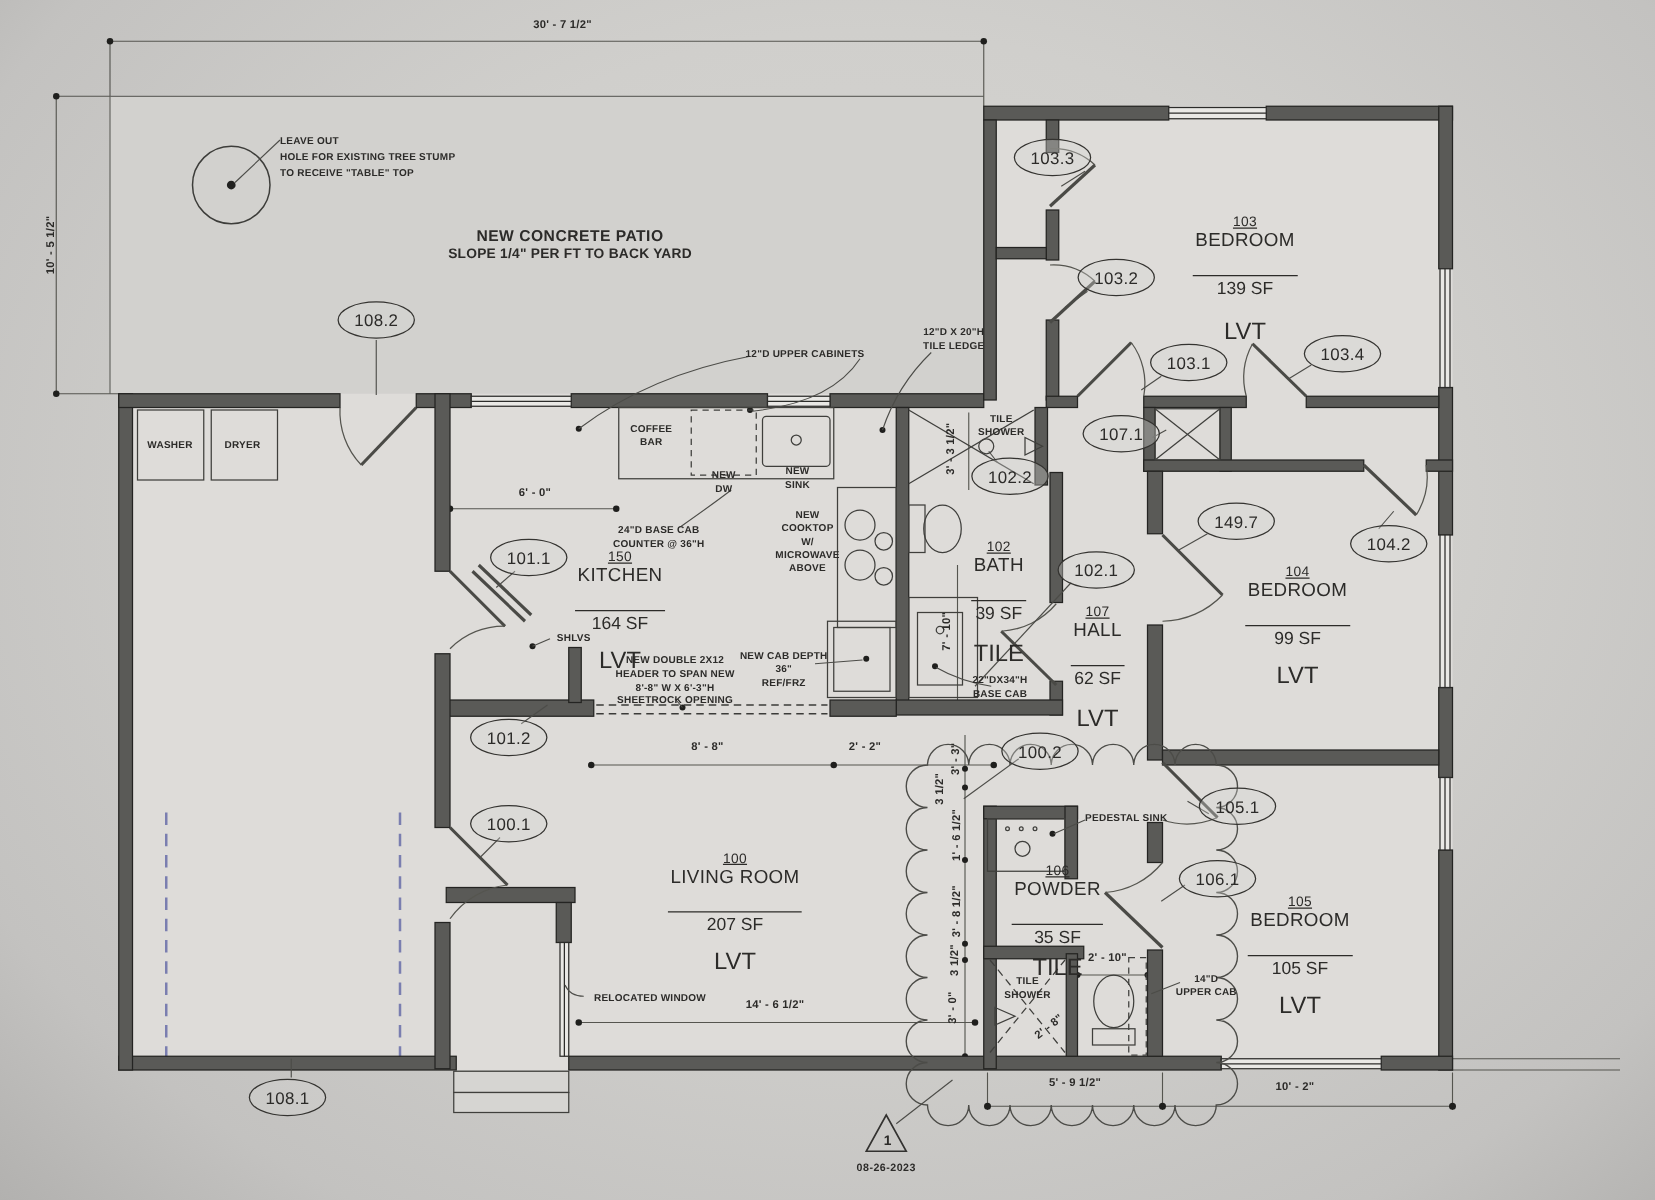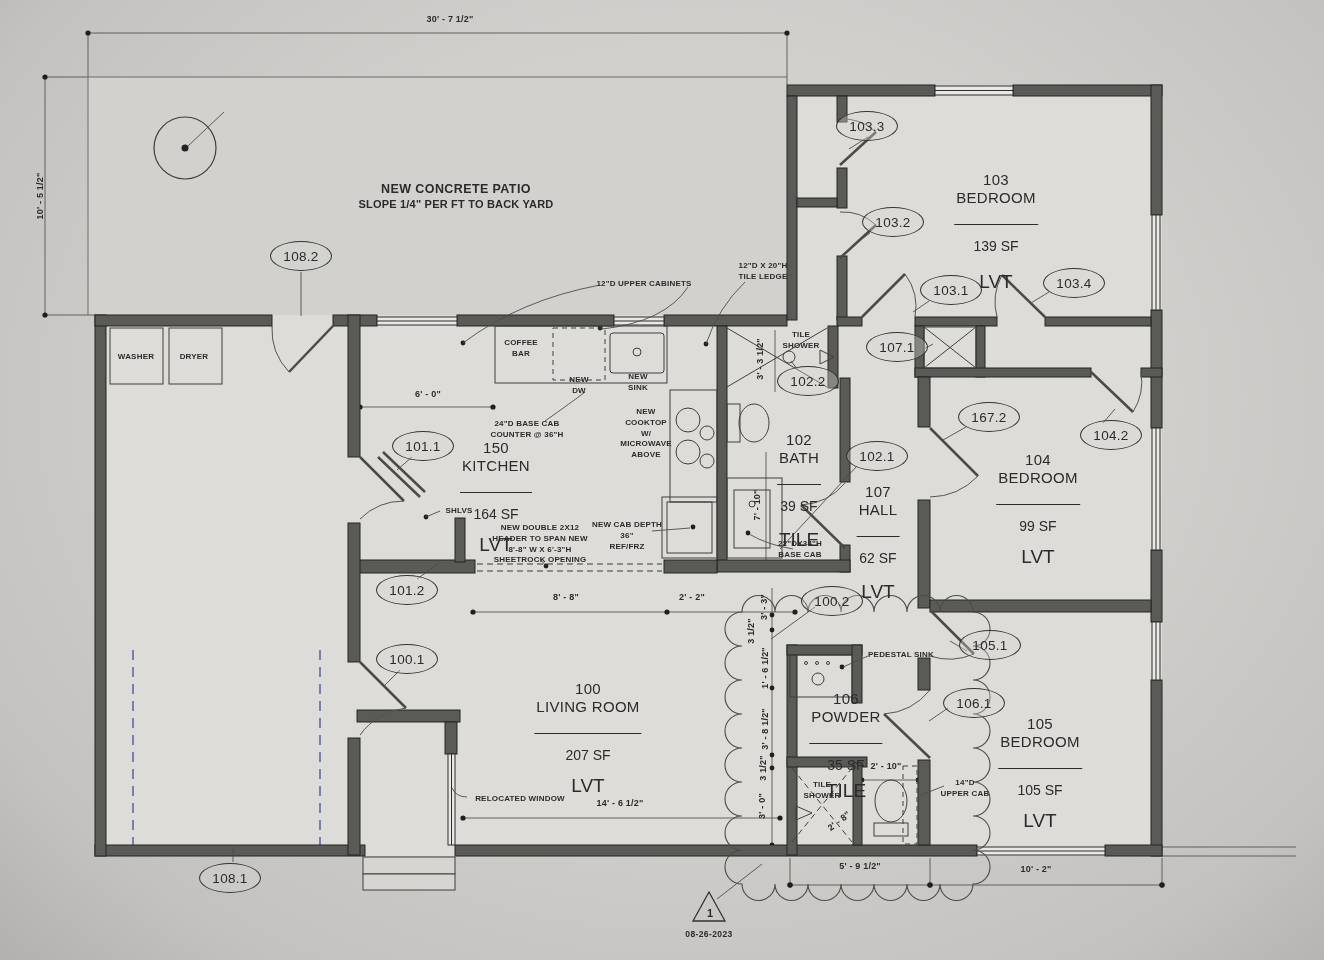--- a/index.html
+++ b/index.html
@@ -3,23 +3,23 @@
 <meta charset="utf-8">
 <style>
   html,body{margin:0;padding:0;background:#b7b6b4;}
   .sheet{
     position:relative;width:1324px;height:960px;overflow:hidden;
     background:radial-gradient(ellipse at 52% 42%, #d8d7d4 0%, #d0cfcc 48%, #c3c2c0 82%, #b2b1af 100%);
     font-family:"Liberation Sans", sans-serif;color:#2c2b29;
   }
   svg{position:absolute;left:0;top:0;}
   .room{position:absolute;transform:translateX(-50%);text-align:center;line-height:1.1;white-space:nowrap;}
-  .rnum{font-size:15px;letter-spacing:.3px;}
+  .rnum{font-size:11px;letter-spacing:.3px;text-decoration:underline;}
   .rname{font-size:15px;font-weight:normal;letter-spacing:.3px;border-bottom:1.6px solid #2c2b29;padding:0 2px 18px 2px;display:inline-block;}
-  .rarea{font-size:14px;margin-top:14px;}
+  .rarea{font-size:14px;margin-top:2px;}
   .rfin{font-size:19px;margin-top:13px;}
   .callout{
     position:absolute;transform:translate(-50%,-50%);
     width:60px;height:28px;border:1.4px solid #343330;border-radius:50%;
     display:flex;align-items:center;justify-content:center;
     font-size:13.5px;letter-spacing:.3px;background:rgba(216,215,212,.35);
   }
   .dim{position:absolute;transform:translate(-50%,-50%);font-size:9px;font-weight:bold;white-space:nowrap;letter-spacing:.2px;}
   .dim.rot{transform:translate(-50%,-50%) rotate(-90deg);}
   .ann{position:absolute;transform:translate(-50%,-50%);font-size:8px;font-weight:bold;white-space:pre-line;text-align:center;line-height:1.35;letter-spacing:.2px;}
@@ -352,40 +352,40 @@
   <div class="room" style="left:878px;top:484px">
     <div class="rnum">107</div>
     <div><span class="rname">HALL</span></div>
     <div class="rarea">62 SF</div>
     <div class="rfin" style="margin-top:16px">LVT</div>
   </div>
 
   <div class="callout" style="left:301px;top:256px">
       <span>108.2</span>
     </div>
-  <div class="callout" style="left:867px;top:126px">
+  <div class="callout" style="left:842px;top:126px">
       <span>103.3</span>
     </div>
   <div class="callout" style="left:893px;top:222px">
       <span>103.2</span>
     </div>
   <div class="callout" style="left:951px;top:290px">
       <span>103.1</span>
     </div>
   <div class="callout" style="left:1074px;top:283px">
       <span>103.4</span>
     </div>
   <div class="callout" style="left:897px;top:347px">
       <span>107.1</span>
     </div>
   <div class="callout" style="left:808px;top:381px">
       <span>102.2</span>
     </div>
   <div class="callout" style="left:989px;top:417px">
-      <span>167.2</span>
+      <span>149.7</span>
     </div>
   <div class="callout" style="left:1111px;top:435px">
       <span>104.2</span>
     </div>
   <div class="callout" style="left:423px;top:446px">
       <span>101.1</span>
     </div>
   <div class="callout" style="left:877px;top:456px">
       <span>102.1</span>
     </div>
@@ -420,20 +420,23 @@
   <div class="dim" style="left:839px;top:821px;transform:translate(-50%,-50%) rotate(-38deg)">2' - 8"</div>
   <div class="dim rot" style="left:757px;top:505px">7' - 10"</div>
   <div class="dim rot" style="left:760px;top:359px">3' - 3 1/2"</div>
   <div class="dim rot" style="left:764px;top:607px">3' - 3"</div>
   <div class="dim rot" style="left:751px;top:631px">3 1/2"</div>
   <div class="dim rot" style="left:765px;top:668px">1' - 6 1/2"</div>
   <div class="dim rot" style="left:765px;top:729px">3' - 8 1/2"</div>
   <div class="dim rot" style="left:763px;top:768px">3 1/2"</div>
   <div class="dim rot" style="left:762px;top:806px">3' - 0"</div>
 
+  <div class="ann left" style="left:224px;top:106px">LEAVE OUT
+HOLE FOR EXISTING TREE STUMP
+TO RECEIVE "TABLE" TOP</div>
   <div class="ann big" style="left:456px;top:189px">NEW CONCRETE PATIO</div>
   <div class="ann med" style="left:456px;top:204px">SLOPE 1/4" PER FT TO BACK YARD</div>
   <div class="ann" style="left:644px;top:284px">12"D UPPER CABINETS</div>
   <div class="ann" style="left:763px;top:272px">12"D X 20"H
 TILE LEDGE</div>
   <div class="ann" style="left:801px;top:341px">TILE
 SHOWER</div>
   <div class="ann" style="left:521px;top:349px">COFFEE
 BAR</div>
   <div class="ann" style="left:579px;top:386px">NEW

